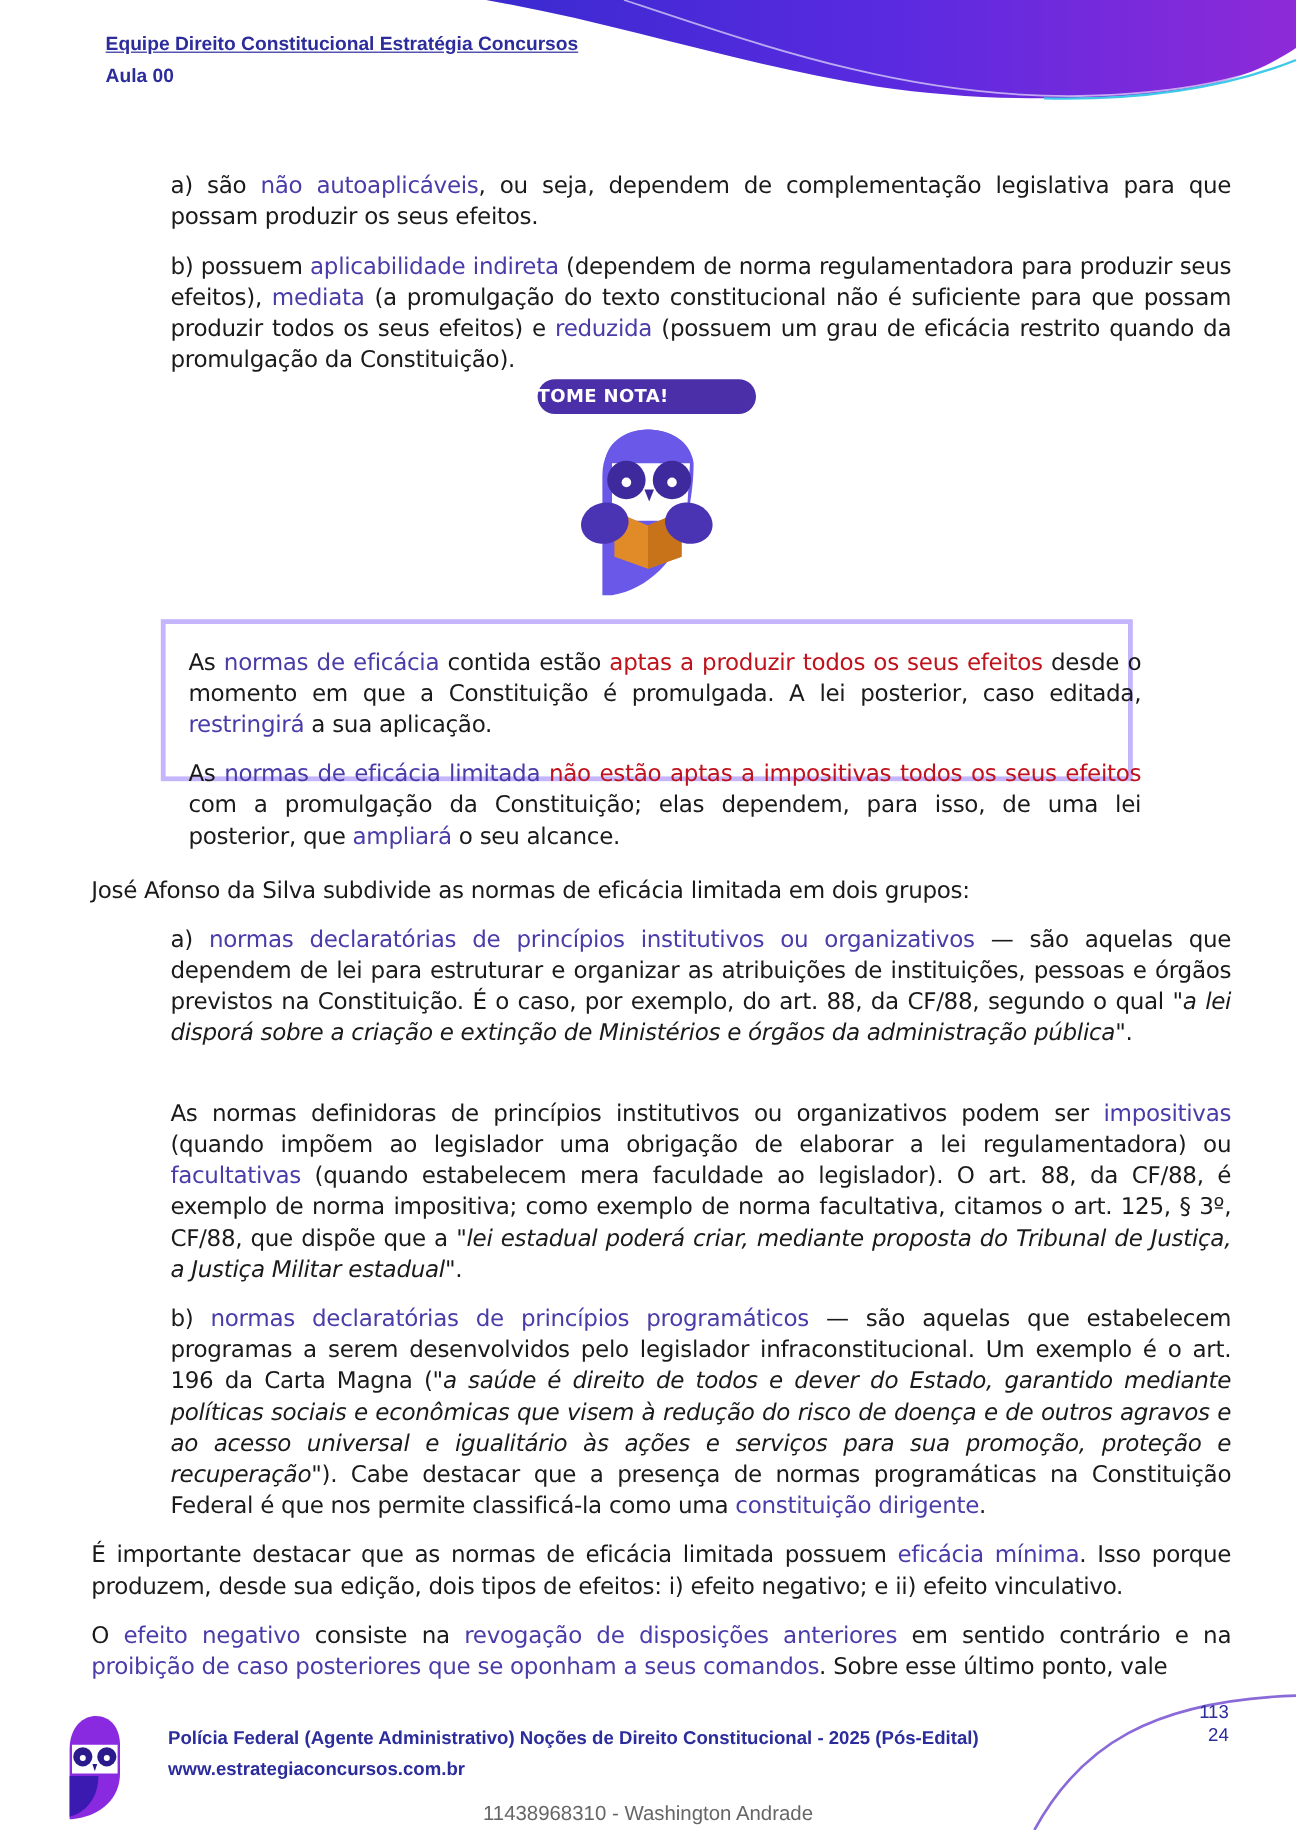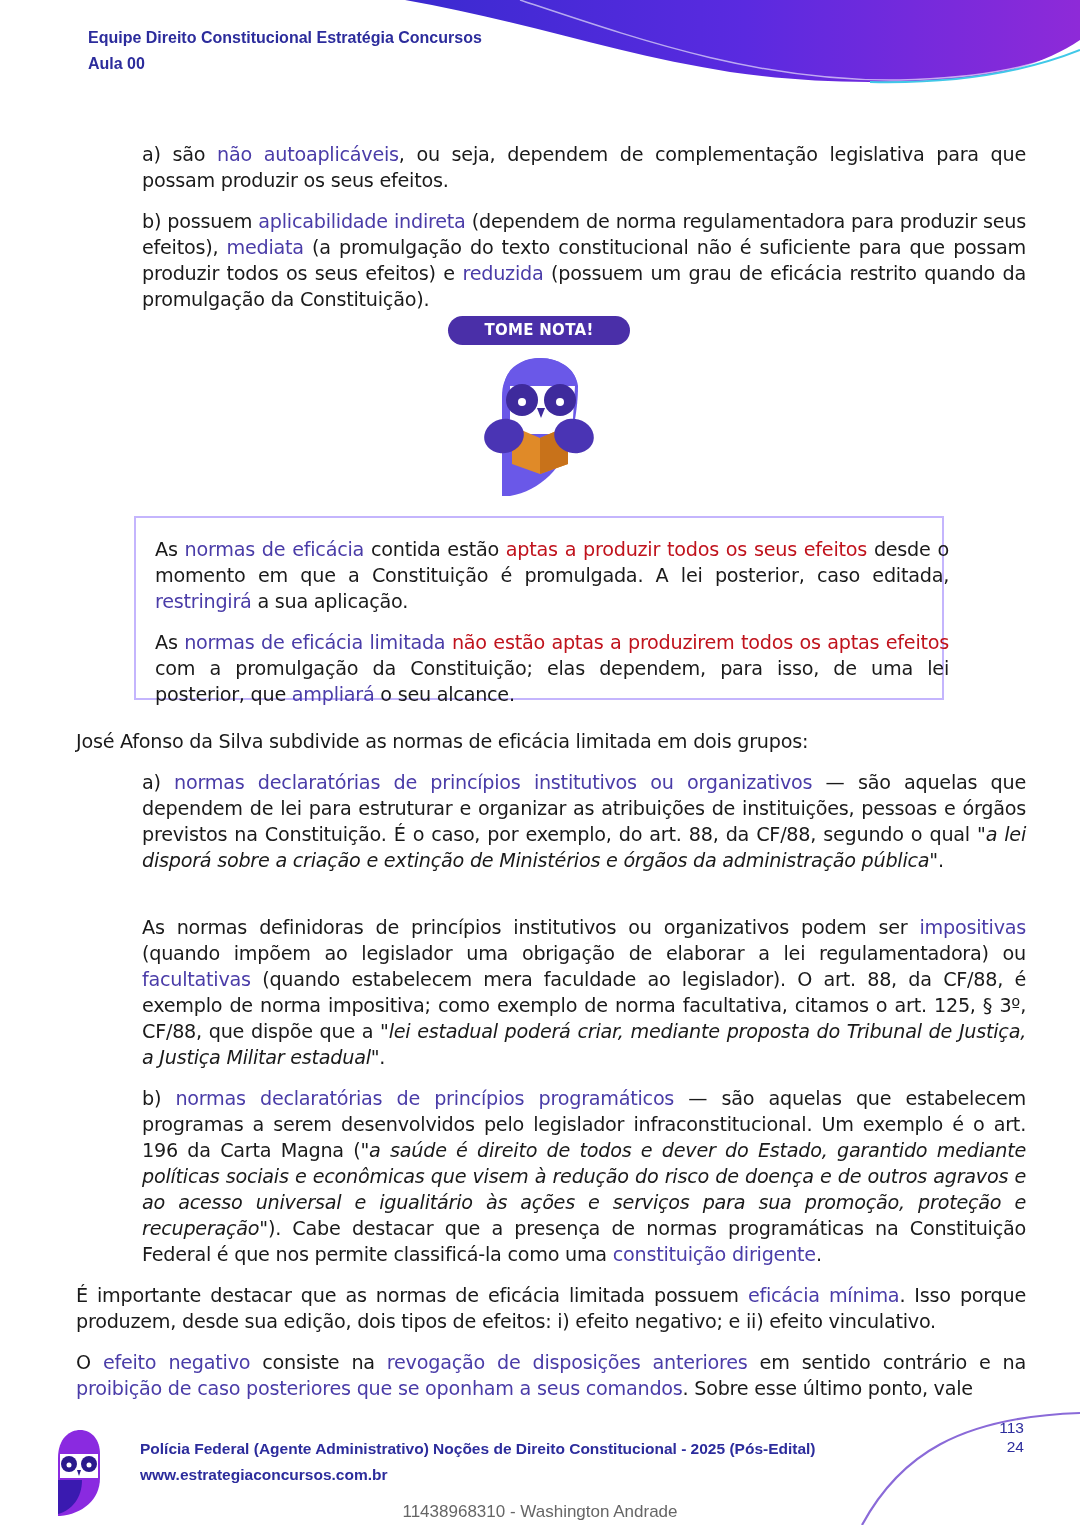--- a/index.html
+++ b/index.html
@@ -6,21 +6,21 @@
   body {
     width: 1080px; height: 1525px; position: relative; overflow: hidden;
     background: #ffffff;
     font-family: "DejaVu Sans", sans-serif;
     color: #1a1a1a;
   }
   .header-wave { position: absolute; left: 0; top: 0; width: 1080px; height: 95px; }
   .header-title {
     position: absolute; left: 88px; top: 29px;
     font-family: "Liberation Sans", sans-serif; font-weight: bold;
-    font-size: 16px; color: #2c2c9c;
+    font-size: 16px; color: #2c2c9c; text-decoration: underline;
   }
   .header-sub {
     position: absolute; left: 88px; top: 55px;
     font-family: "Liberation Sans", sans-serif; font-weight: bold;
     font-size: 16px; color: #2c2c9c;
   }
   .p {
     position: absolute;
     font-size: 19.2px; line-height: 26px;
     text-align: justify; margin: 12px;
@@ -28,26 +28,26 @@
   }
   .p.ind { left: 130px; width: 884px; }
   .p.full { left: 64px; width: 950px; }
   .hl { color: #4a3ca8; }
   .rd { color: #c0121c; }
   em { font-style: italic; }
   .tome {
     position: absolute; left: 448px; top: 316px; width: 182px; height: 29px;
     background: #4a2fa8; border-radius: 15px;
     color: #fff; font-family: "DejaVu Sans", sans-serif; font-weight: bold;
-    font-size: 15px; text-align: center; line-height: 29px; letter-spacing: 0.3px;
+    font-size: 15px; text-align: left; line-height: 29px; letter-spacing: 0.3px;
   }
   .owl { position: absolute; left: 480px; top: 356px; width: 120px; height: 145px; }
   .note-box {
-    position: absolute; left: 134px; top: 516px; width: 810px; height: 184px;
-    border: 2px solid #c4b5fd; box-sizing: border-box;
+    position: absolute; left: 134px; top: 516px; width: 810px; height: 135px;
+    border: 4px solid #c4b5fd; box-sizing: border-box;
   }
   .note-box .p { position: absolute; left: 7px; width: 794px; }
   .footer-owl { position: absolute; left: 52px; top: 1428px; width: 52px; height: 90px; }
   .footer-course {
     position: absolute; left: 140px; top: 1440px;
     font-family: "Liberation Sans", sans-serif; font-weight: bold;
     font-size: 15.5px; color: #2c2c9c;
   }
   .footer-site {
     position: absolute; left: 140px; top: 1466px;
@@ -97,21 +97,21 @@
   <circle cx="80" cy="46" r="4" fill="#ffffff"></circle>
   <path d="M57,52 L65,52 L61,62 Z" fill="#3e2a9c"></path>
   <path d="M32,70 L60,82 L88,70 L88,108 L60,118 L32,108 Z" fill="#e08a28"></path>
   <path d="M60,82 L88,70 L88,108 L60,118 Z" fill="#c8721a"></path>
   <ellipse cx="24" cy="80" rx="20" ry="17" fill="#4a34b4" transform="rotate(-15 24 80)"></ellipse>
   <ellipse cx="94" cy="80" rx="20" ry="17" fill="#4a34b4" transform="rotate(15 94 80)"></ellipse>
 </svg>
 
 <div class="note-box">
   <p class="p" style="top:7px;"><span>As </span><span class="hl">normas de eficácia</span><span> contida estão </span><span class="rd">aptas a produzir todos os seus efeitos</span><span> desde o momento em que a Constituição é promulgada. A lei posterior, caso editada, </span><span class="hl">restringirá</span><span> a sua aplicação.</span></p>
-  <p class="p" style="top:100px;"><span>As </span><span class="hl">normas de eficácia limitada</span><span> </span><span class="rd">não estão aptas a produzirem todos os aptas efeitos</span><span> com a promulgação da Constituição; elas dependem, para isso, de uma lei posterior, que </span><span class="hl">ampliará</span><span> o seu alcance.</span></p>
+  <p class="p" style="top:100px;"><span>As </span><span class="hl">normas de eficácia limitada</span><span> </span><span class="rd">não estão aptas a impositivas todos os seus efeitos</span><span> com a promulgação da Constituição; elas dependem, para isso, de uma lei posterior, que </span><span class="hl">ampliará</span><span> o seu alcance.</span></p>
 </div>
 
 <p class="p full" style="top:717px;">José Afonso da Silva subdivide as normas de eficácia limitada em dois grupos:</p>
 
 <p class="p ind" style="top:758px;"><span>a) </span><span class="hl">normas declaratórias de princípios institutivos ou organizativos</span><span> — são aquelas que dependem de lei para estruturar e organizar as atribuições de instituições, pessoas e órgãos previstos na Constituição. É o caso, por exemplo, do art. 88, da CF/88, segundo o qual "</span><em>a lei disporá sobre a criação e extinção de Ministérios e órgãos da administração pública</em><span>".</span></p>
 
 <p class="p ind" style="top:903px;"><span>As normas definidoras de princípios institutivos ou organizativos podem ser </span><span class="hl">impositivas</span><span> (quando impõem ao legislador uma obrigação de elaborar a lei regulamentadora) ou </span><span class="hl">facultativas</span><span> (quando estabelecem mera faculdade ao legislador). O art. 88, da CF/88, é exemplo de norma impositiva; como exemplo de norma facultativa, citamos o art. 125, § 3º, CF/88, que dispõe que a "</span><em>lei estadual poderá criar, mediante proposta do Tribunal de Justiça, a Justiça Militar estadual</em><span>".</span></p>
 
 <p class="p ind" style="top:1074px;"><span>b) </span><span class="hl">normas declaratórias de princípios programáticos</span><span> — são aquelas que estabelecem programas a serem desenvolvidos pelo legislador infraconstitucional. Um exemplo é o art. 196 da Carta Magna ("</span><em>a saúde é direito de todos e dever do Estado, garantido mediante políticas sociais e econômicas que visem à redução do risco de doença e de outros agravos e ao acesso universal e igualitário às ações e serviços para sua promoção, proteção e recuperação</em><span>"). Cabe destacar que a presença de normas programáticas na Constituição Federal é que nos permite classificá-la como uma </span><span class="hl">constituição dirigente</span><span>.</span></p>
 

